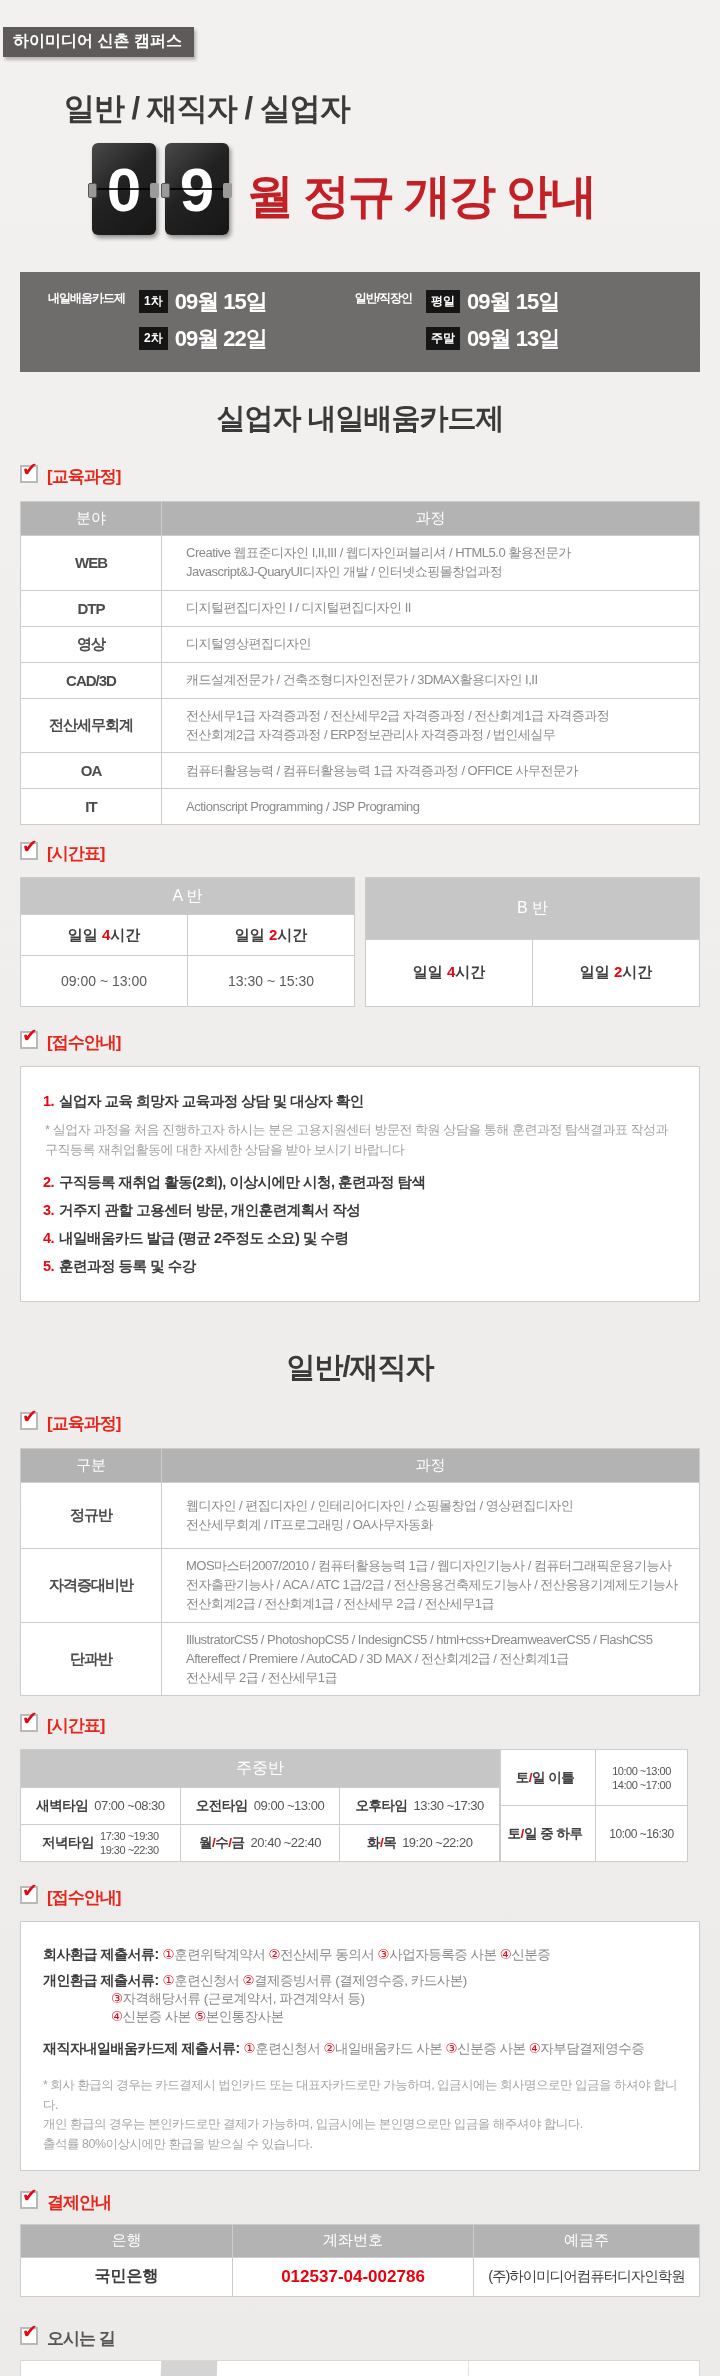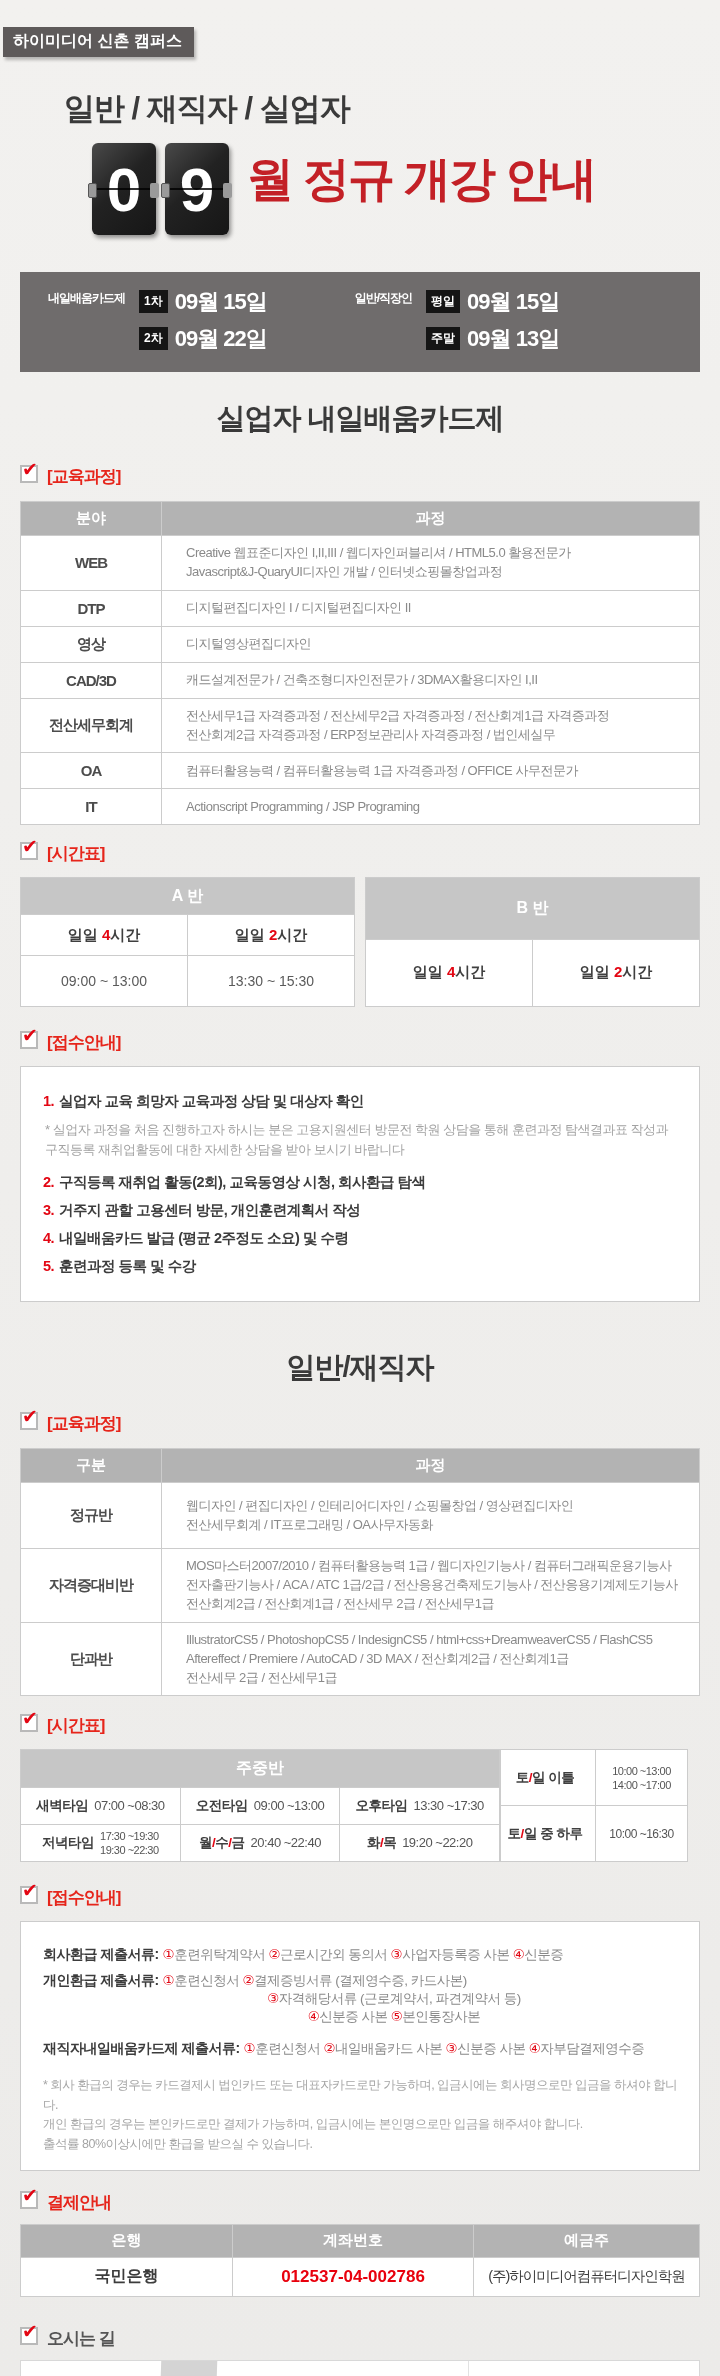--- a/index.html
+++ b/index.html
@@ -6,21 +6,21 @@
   body{width:720px;font-family:"Liberation Sans","DejaVu Sans",sans-serif;background:#efeeec;}
   .page{position:relative;width:720px;height:2376px;background:linear-gradient(180deg,#f2f1ef 0%,#ecebe9 100%);overflow:hidden;}
 
   
   .campus-badge{position:absolute;left:3px;top:27px;background:#5e5a5a;color:#fff;font-size:16px;font-weight:bold;padding:4px 12px 5px 10px;box-shadow:2px 3px 3px rgba(0,0,0,.25);}
   .subtitle{position:absolute;left:64px;top:88px;font-size:31px;font-weight:bold;color:#3a3a3a;letter-spacing:-1px;}
   .fliprow{position:absolute;left:92px;top:143px;display:flex;align-items:center;}
   .flip{position:relative;width:64px;height:92px;margin-right:9px;border-radius:6px;background:linear-gradient(135deg,#4a4a4a 0%,#222 45%,#161616 100%);box-shadow:2px 3px 4px rgba(0,0,0,.4);color:#fff;font-weight:bold;font-size:62px;display:flex;align-items:center;justify-content:center;}
   .flip::before{content:"";position:absolute;left:0;right:0;top:49%;height:2px;background:rgba(0,0,0,.8);}
   .flip::after{content:"";position:absolute;left:-4px;top:44%;width:7px;height:13px;background:#9a9a9a;border:1px solid #555;border-radius:2px;box-shadow:62px 0 0 #9a9a9a;}
-  .month-title{position:absolute;left:247px;top:148px;font-size:47px;font-weight:bold;color:#c32026;letter-spacing:-2px;}
+  .month-title{position:absolute;left:247px;top:165px;font-size:47px;font-weight:bold;color:#c32026;letter-spacing:-2px;}
 
   .datebar{position:absolute;left:20px;top:272px;width:680px;height:100px;background:#6f6c6c;display:flex;align-items:center;}
   .dgroup{display:flex;align-items:flex-start;}
   .dlabel{color:#fff;font-weight:bold;font-size:12px;margin-top:6px;letter-spacing:-1px;}
   .drows{margin-left:14px;}
   .drow{display:flex;align-items:center;margin:3px 0 7px;}
   .dtag{background:#151515;color:#fff;font-size:12px;font-weight:bold;padding:3px 5px;margin-right:7px;}
   .ddate{color:#fff;font-size:22px;font-weight:bold;letter-spacing:-1px;}
   .g1{margin-left:28px;} .g2{margin-left:88px;}
 
@@ -28,21 +28,21 @@
   .content{position:absolute;left:20px;top:385px;width:680px;}
   h2.sec-title{margin:14px 0 0;text-align:center;font-size:29px;color:#3a3a3a;letter-spacing:-1px;}
   .hd{display:flex;align-items:flex-start;}
   .chk{position:relative;display:inline-block;width:14px;height:14px;background:#fff;border:2px solid #b9b9b9;margin-right:9px;flex:none;}
   .chk::after{content:"✔";position:absolute;left:0px;top:-9px;font-size:19px;font-weight:bold;color:#e30613;}
   .hd-label{color:#e6251b;font-weight:bold;font-size:17px;letter-spacing:-1px;}
   .hd-label.dark{color:#555;}
 
   table{border-collapse:collapse;width:680px;background:#fff;}
   th,td{border:1px solid #ccc;}
-  th{background:#b3b3b3;color:#fff;font-size:15px;font-weight:bold;height:31px;}
+  th{background:#b3b3b3;color:#fff;font-size:15px;font-weight:normal;height:31px;}
   td.cat{width:138px;text-align:center;color:#4c4c4c;font-weight:bold;font-size:15px;letter-spacing:-1px;}
   td.course{color:#8a8a8a;font-size:13px;padding:8px 8px 8px 24px;letter-spacing:-0.5px;}
   .multiline{white-space:pre-line;line-height:1.45;}
 
   
   .ttwrap{display:flex;gap:10px;}
   table.tt{width:335px;}
   table.tt th{background:#c6c6c6;height:34px;font-size:16px;}
   table.tt td{text-align:center;}
   td.tt-lbl{height:38px;font-size:15px;font-weight:bold;color:#3f3f3f;}
@@ -62,21 +62,21 @@
   table.wk td{text-align:center;height:34px;font-size:13px;color:#555;}
   table.we{width:188px;}
   table.we td{text-align:center;height:34px;font-size:12px;color:#555;}
   .cell-lbl{font-weight:bold;color:#3f3f3f;font-size:13.5px;margin-right:6px;letter-spacing:-0.5px;}
   .cell-time{letter-spacing:-0.5px;}
   .tiny{font-size:11px;line-height:1.3;display:inline-block;vertical-align:middle;text-align:left;}
 
   
   .doc-line{font-size:13.5px;color:#8a8a8a;margin:8px 0;letter-spacing:-0.5px;}
   .doc-label{font-weight:bold;color:#3c3c3c;font-size:14px;margin-right:4px;}
-  .doc-ind{margin-left:68px;text-align:center;}
+  .doc-ind{margin-left:68px;}
   .doc-note{font-size:12.5px;color:#a5a5a5;line-height:1.55;margin-top:18px;white-space:pre-line;letter-spacing:-0.5px;}
 
   
   table.pay th{height:30px;}
   table.pay td{text-align:center;height:36px;}
   .pay-bank{width:209px;font-weight:bold;color:#3c3c3c;font-size:16px;}
   .pay-acct{width:238px;font-weight:bold;color:#e8000d;font-size:17px;}
   .pay-holder{font-weight:normal;color:#3c3c3c;font-size:14.5px;letter-spacing:-1px;}
 
   
@@ -210,21 +210,21 @@
 
     <div class="hd" style="margin-top:24px;margin-bottom:12px;">
       <span class="chk"></span>
       <span class="hd-label">[접수안내]</span>
     </div>
 
     <div class="box">
       <div class="ap-item"><span class="ap-num">1.</span><span>실업자 교육 희망자 교육과정 상담 및 대상자 확인</span></div>
       <div class="ap-note">* 실업자 과정을 처음 진행하고자 하시는 분은 고용지원센터 방문전 학원 상담을 통해 훈련과정 탐색결과표 작성과
 구직등록 재취업활동에 대한 자세한  상담을 받아 보시기 바랍니다</div>
-      <div class="ap-item"><span class="ap-num">2.</span><span>구직등록 재취업 활동(2회), 교육동영상 시청, 회사환급 탐색</span></div>
+      <div class="ap-item"><span class="ap-num">2.</span><span>구직등록 재취업 활동(2회), 이상시에만 시청, 훈련과정 탐색</span></div>
       <div class="ap-item"><span class="ap-num">3.</span><span>거주지 관할 고용센터 방문, 개인훈련계획서 작성</span></div>
       <div class="ap-item"><span class="ap-num">4.</span><span>내일배움카드 발급 (평균 2주정도 소요) 및 수령</span></div>
       <div class="ap-item"><span class="ap-num">5.</span><span>훈련과정 등록 및 수강</span></div>
     </div>
 
     <h2 class="sec-title" style="margin-top:46px;">일반/재직자</h2>
 
     <div class="hd" style="margin-top:24px;margin-bottom:13px;">
       <span class="chk"></span>
       <span class="hd-label">[교육과정]</span>
@@ -295,21 +295,21 @@
         </table>
     </div>
 
     <div class="hd" style="margin-top:24px;margin-bottom:12px;">
       <span class="chk"></span>
       <span class="hd-label">[접수안내]</span>
     </div>
 
     <div class="box">
       <div class="doc-line">
-        <span class="doc-label">회사환급 제출서류:</span><span><span class="c-red">①</span><span>훈련위탁계약서 </span><span class="c-red">②</span><span>근로시간외 동의서 </span><span class="c-red">③</span><span>사업자등록증 사본 </span><span class="c-red">④</span><span>신분증</span></span>
+        <span class="doc-label">회사환급 제출서류:</span><span><span class="c-red">①</span><span>훈련위탁계약서 </span><span class="c-red">②</span><span>전산세무 동의서 </span><span class="c-red">③</span><span>사업자등록증 사본 </span><span class="c-red">④</span><span>신분증</span></span>
       </div>
       <div class="doc-line">
         <span class="doc-label">개인환급 제출서류:</span><span><span class="c-red">①</span><span>훈련신청서 </span><span class="c-red">②</span><span>결제증빙서류 (결제영수증, 카드사본)</span></span>
         <div class="doc-ind"><span class="c-red">③</span><span>자격해당서류 (근로계약서, 파견계약서 등)</span></div>
         <div class="doc-ind"><span class="c-red">④</span><span>신분증 사본 </span><span class="c-red">⑤</span><span>본인통장사본</span></div>
       </div>
       <div class="doc-line" style="margin-top:14px">
         <span class="doc-label">재직자내일배움카드제 제출서류:</span><span><span class="c-red">①</span><span>훈련신청서 </span><span class="c-red">②</span><span>내일배움카드 사본 </span><span class="c-red">③</span><span>신분증 사본 </span><span class="c-red">④</span><span>자부담결제영수증</span></span>
       </div>
       <div class="doc-note">* 회사 환급의 경우는 카드결제시 법인카드 또는 대표자카드로만 가능하며, 입금시에는 회사명으로만 입금을 하셔야 합니다.

